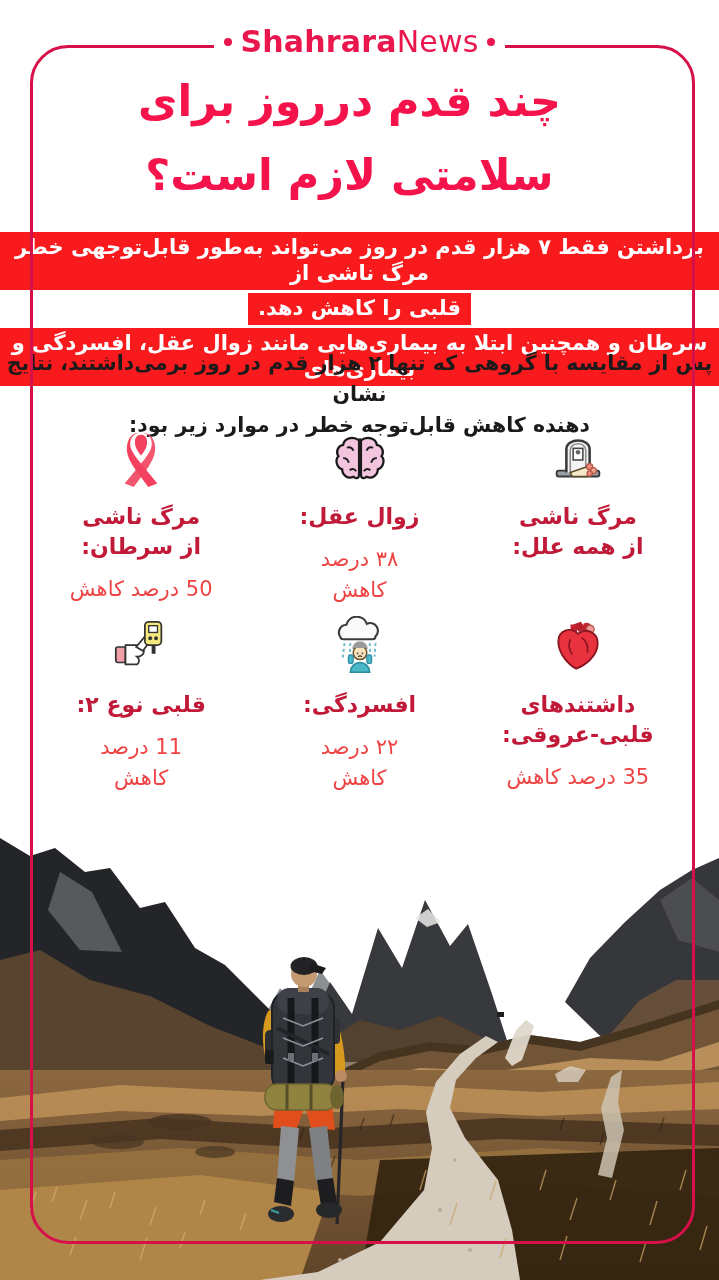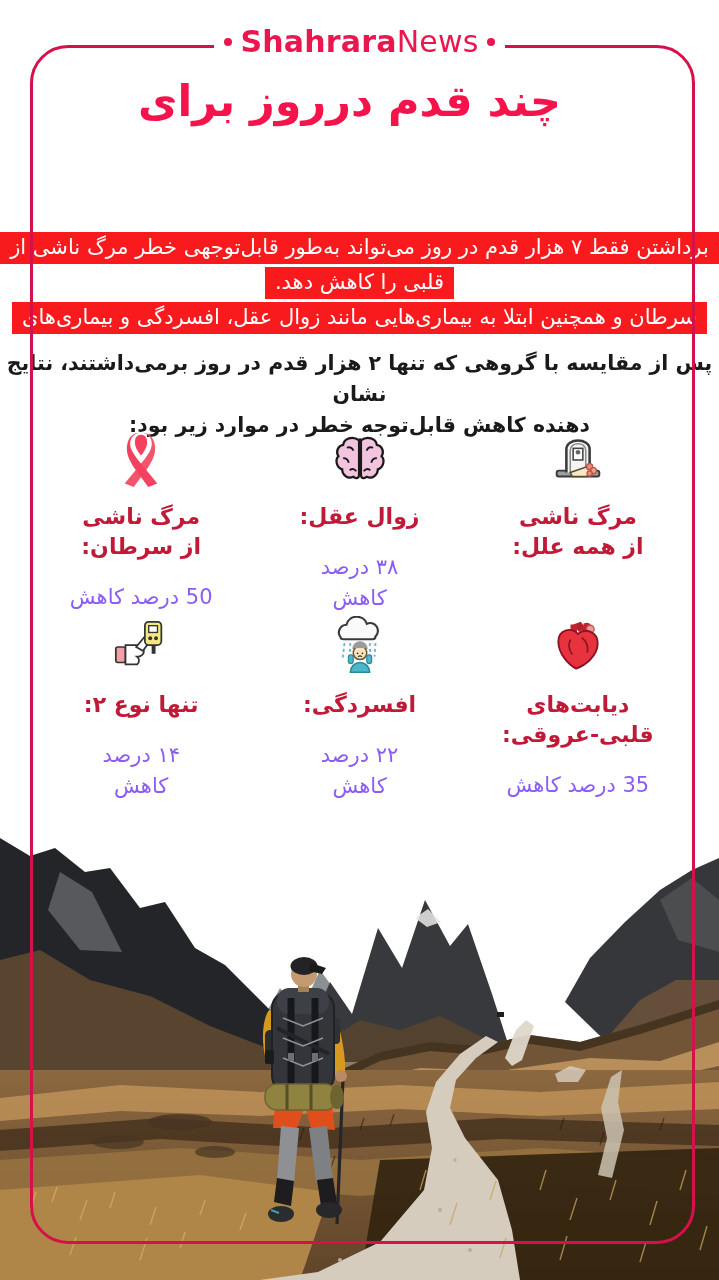--- a/index.html
+++ b/index.html
@@ -19,33 +19,33 @@
   .logo-text{font-size:30px;letter-spacing:.2px;white-space:nowrap;}
   .brand-bold{color:#E9174E;font-weight:bold;}
   .brand-light{color:#E9174E;font-weight:normal;}
 
   
   .title{position:absolute;top:64px;left:0;width:699px;text-align:center;direction:rtl;color:#F5134B;font-weight:bold;font-size:43px;line-height:74px;z-index:4;}
 
   
   .lead{position:absolute;top:232px;left:0;width:719px;text-align:center;direction:rtl;z-index:4;}
   .lead-line{margin:0 0 3px 0;}
-  .lead-line span{display:inline-block;background:#F91A1E;color:#ffffff;font-weight:normal;font-size:21px;line-height:26px;padding:2px 10px 4px;}
+  .lead-line span{display:inline-block;background:#F91A1E;color:#ffffff;font-weight:bold;font-size:21px;line-height:26px;padding:2px 10px 4px;}
 
   
   .intro{position:absolute;top:348px;left:0;width:719px;text-align:center;direction:rtl;color:#1A1A1A;font-weight:bold;font-size:20.5px;line-height:31px;white-space:pre-line;z-index:4;}
 
   
   .stats-row{position:absolute;left:32px;width:655px;display:grid;grid-template-columns:1fr 1fr 1fr;direction:rtl;z-index:4;}
   .row-1{top:424px;}
   .row-2{top:612px;}
-  .stat{display:flex;flex-direction:column;align-items:center;text-align:center;}
+  .stat{display:flex;flex-direction:column;text-align:center;}
   .stat-icon{height:70px;display:flex;align-items:center;justify-content:center;margin-bottom:8px;}
   .stat-heading{color:#C11A38;font-weight:bold;font-size:22px;line-height:30px;white-space:pre-line;direction:rtl;}
-  .stat-value{color:#8b5cf6;font-weight:normal;font-size:21px;line-height:31px;white-space:pre-line;direction:rtl;margin-top:20px;}
+  .stat-value{color:#ef4444;font-weight:normal;font-size:21px;line-height:31px;white-space:pre-line;direction:rtl;margin-top:12px;}
 </style>
 </head>
 <body>
 
 <div class="page">
 
   <svg class="photo" viewBox="0 0 719 450" xmlns="http://www.w3.org/2000/svg">
     <defs>
       <linearGradient id="ground" x1="0" y1="0" x2="0" y2="1">
         <stop offset="0" stop-color="#8c6840"></stop>
@@ -139,20 +139,21 @@
   <div class="logo">
     <div class="logo-inner">
       <span class="logo-dot"></span>
       <span class="logo-text"><span class="brand-bold">Shahrara</span><span class="brand-light">News</span></span>
       <span class="logo-dot"></span>
     </div>
   </div>
 
   <div class="title">
     <div>چند قدم درروز برای</div>
+    <div>سلامتی لازم است؟</div>
   </div>
 
   <div class="lead">
     <div class="lead-line"><span>برداشتن فقط ۷ هزار قدم در روز می‌تواند به‌طور قابل‌توجهی خطر مرگ ناشی از</span></div>
     <div class="lead-line"><span>قلبی را کاهش دهد.</span></div>
     <div class="lead-line"><span>سرطان و همچنین ابتلا به بیماری‌هایی مانند زوال عقل، افسردگی و بیماری‌های</span></div>
   </div>
 
   <div class="intro">پس از مقایسه با گروهی که تنها ۲ هزار قدم در روز برمی‌داشتند، نتایج نشان
 دهنده کاهش قابل‌توجه خطر در موارد زیر بود:</div>
@@ -213,21 +214,21 @@
       <div class="stat-icon">
         <svg width="60" height="60" viewBox="0 0 64 64">
           <path d="M27 8 l8 -3 5 7 -7 4 Z" fill="#b71f2b"></path>
           <path d="M38 7 c7 -3 10 3 5 7 l-7 3 Z" fill="#c1232f"></path>
           <circle cx="45" cy="13" r="4.2" fill="#f4979c" stroke="#b05545" stroke-width="1.4"></circle>
           <rect x="24" y="8" width="7" height="9" fill="#c1232f"></rect>
           <path d="M32 18 C24 10 11 14 11 26 C11 39 22 51 30 55 C39 52 53 42 53 28 C53 16 40 11 32 18 Z" fill="#e8333f" stroke="#8a1420" stroke-width="2"></path>
           <path d="M24 24 q-4 8 2 16 M36 22 q8 6 6 16" fill="none" stroke="#8a1420" stroke-width="1.8"></path>
         </svg>
       </div>
-      <div class="stat-heading">دیابت‌های
+      <div class="stat-heading">داشتند‌های
 قلبی-عروقی:</div>
       <div class="stat-value">35 درصد کاهش</div>
     </div>
 
     <div class="stat">
       <div class="stat-icon">
         <svg width="62" height="62" viewBox="0 0 64 64">
           <path d="M12 22 a8 8 0 0 1 6 -13 a11 11 0 0 1 21 -1 a8 8 0 0 1 9 13 q0 3 -3 3 H15 q-3 0 -3 -2 Z" fill="#fafafa" stroke="#3a3a3a" stroke-width="2.2"></path>
           <path d="M16 28 L14 44 M22 28 L21 46 M42 28 L43 46 M48 28 L47 42" stroke="#6fb7c9" stroke-width="2" stroke-dasharray="3 3" fill="none"></path>
           <path d="M24 34 a8 8 0 0 1 16 0 Z" fill="#9a9a9a"></path>
@@ -252,20 +253,20 @@
           <rect x="6" y="32" width="10" height="16" rx="2" fill="#f2a0a8" stroke="#333" stroke-width="1.8"></rect>
           <path d="M16 30 h13 a6 6 0 0 1 0 12 h-1 a5 5 0 0 1 0 8 l-12 0 Z" fill="#ffffff" stroke="#333" stroke-width="1.8"></path>
           <path d="M27 32 l9 -11 a4 4 0 0 1 6 4 l-8 11 Z" fill="#ffffff" stroke="#333" stroke-width="1.8"></path>
           <rect x="36" y="6" width="17" height="24" rx="4" fill="#f5e97e" stroke="#333" stroke-width="1.8"></rect>
           <rect x="40" y="10" width="9" height="7" fill="#ffffff" stroke="#333" stroke-width="1.4"></rect>
           <circle cx="41.5" cy="23" r="2" fill="#333"></circle>
             <circle cx="47.5" cy="23" r="2" fill="#333"></circle>
           <rect x="43" y="30" width="4" height="9" fill="#333"></rect>
         </svg>
       </div>
-      <div class="stat-heading">تنها نوع ۲:</div>
-      <div class="stat-value">۱۴ درصد
+      <div class="stat-heading">قلبی نوع ۲:</div>
+      <div class="stat-value">11 درصد
 کاهش</div>
     </div>
 
   </div>
 
 </div>
 
 </body></html>

